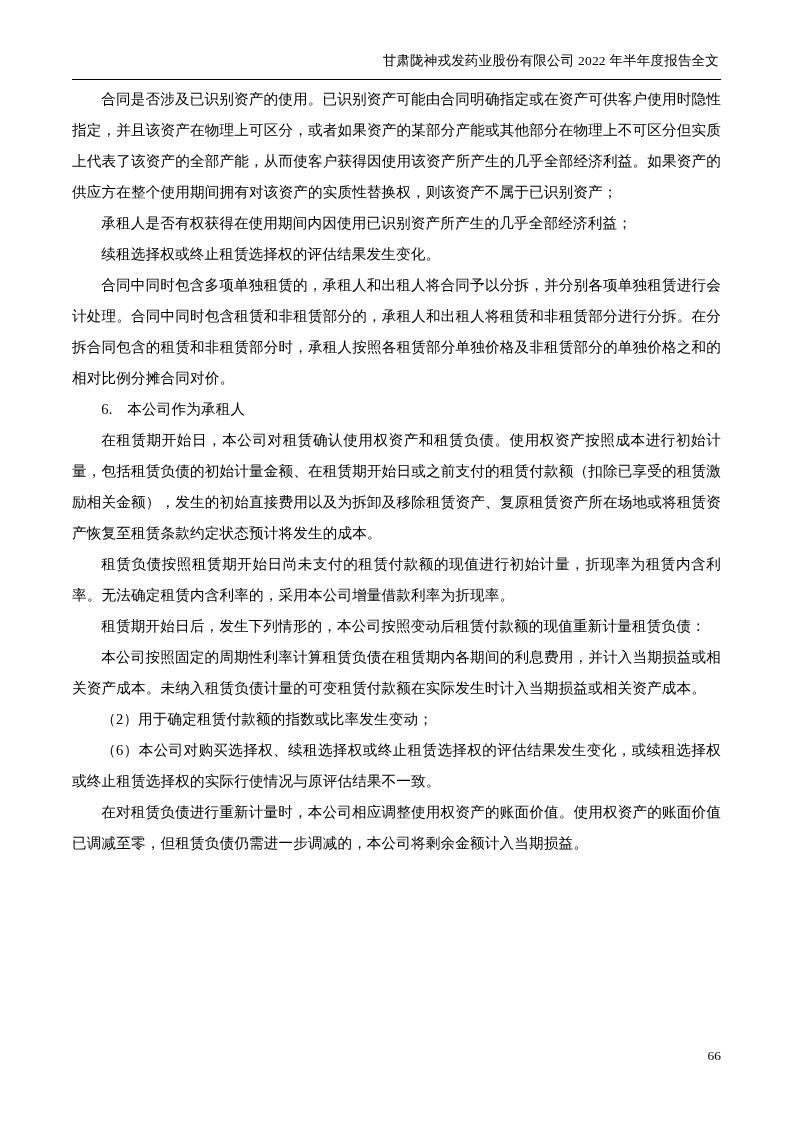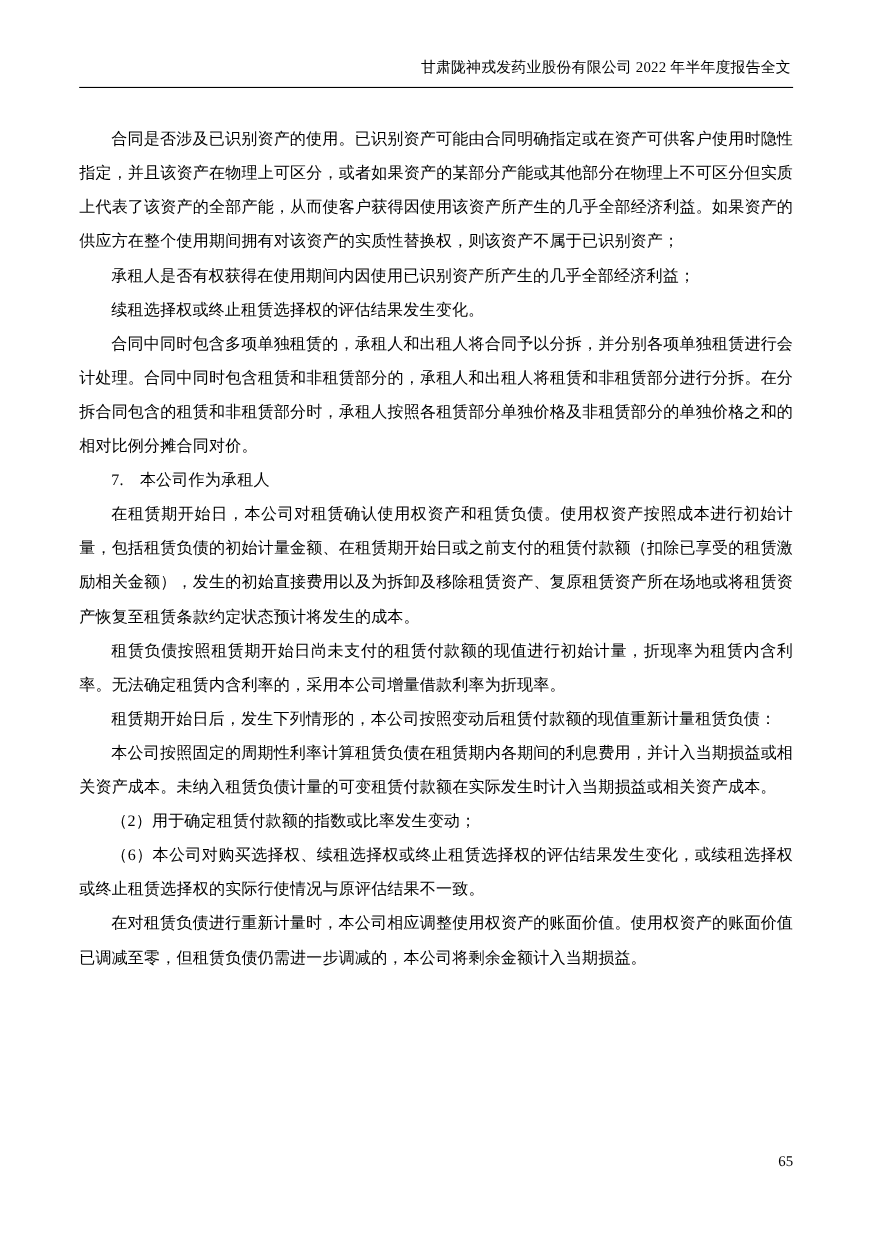--- a/index.html
+++ b/index.html
@@ -32,21 +32,21 @@
     padding-right: 2px;
     padding-bottom: 4px;
   }
   .header-rule {
     border: 0;
     border-top: 1.2px solid #000;
     margin: 4px 0 0 0;
     height: 0;
   }
   .body-area {
-    margin-top: 32px;
+    margin-top: 4px;
   }
   p.para {
     font-size: 14.6px;
     line-height: 31px;
     margin: 0 0 0 0;
     text-align: justify;
     text-justify: inter-ideograph;
     letter-spacing: 0.15px;
   }
   p.indent2 {
@@ -72,24 +72,24 @@
 <div class="page">
 
   <div class="header">甘肃陇神戎发药业股份有限公司 2022 年半年度报告全文</div>
   <hr class="header-rule">
 
   <div class="body-area">
     <p class="para indent2">合同是否涉及已识别资产的使用。已识别资产可能由合同明确指定或在资产可供客户使用时隐性指定，并且该资产在物理上可区分，或者如果资产的某部分产能或其他部分在物理上不可区分但实质上代表了该资产的全部产能，从而使客户获得因使用该资产所产生的几乎全部经济利益。如果资产的供应方在整个使用期间拥有对该资产的实质性替换权，则该资产不属于已识别资产；</p>
     <p class="para indent2">承租人是否有权获得在使用期间内因使用已识别资产所产生的几乎全部经济利益；</p>
     <p class="para indent2">续租选择权或终止租赁选择权的评估结果发生变化。</p>
     <p class="para indent2">合同中同时包含多项单独租赁的，承租人和出租人将合同予以分拆，并分别各项单独租赁进行会计处理。合同中同时包含租赁和非租赁部分的，承租人和出租人将租赁和非租赁部分进行分拆。在分拆合同包含的租赁和非租赁部分时，承租人按照各租赁部分单独价格及非租赁部分的单独价格之和的相对比例分摊合同对价。</p>
-    <p class="para listitem">7.　本公司作为承租人</p>
+    <p class="para listitem">6.　本公司作为承租人</p>
     <p class="para indent2">在租赁期开始日，本公司对租赁确认使用权资产和租赁负债。使用权资产按照成本进行初始计量，包括租赁负债的初始计量金额、在租赁期开始日或之前支付的租赁付款额（扣除已享受的租赁激励相关金额），发生的初始直接费用以及为拆卸及移除租赁资产、复原租赁资产所在场地或将租赁资产恢复至租赁条款约定状态预计将发生的成本。</p>
     <p class="para indent2">租赁负债按照租赁期开始日尚未支付的租赁付款额的现值进行初始计量，折现率为租赁内含利率。无法确定租赁内含利率的，采用本公司增量借款利率为折现率。</p>
     <p class="para indent2">租赁期开始日后，发生下列情形的，本公司按照变动后租赁付款额的现值重新计量租赁负债：</p>
     <p class="para indent2">本公司按照固定的周期性利率计算租赁负债在租赁期内各期间的利息费用，并计入当期损益或相关资产成本。未纳入租赁负债计量的可变租赁付款额在实际发生时计入当期损益或相关资产成本。</p>
     <p class="para numitem">（2）用于确定租赁付款额的指数或比率发生变动；</p>
     <p class="para numitem">（6）本公司对购买选择权、续租选择权或终止租赁选择权的评估结果发生变化，或续租选择权或终止租赁选择权的实际行使情况与原评估结果不一致。</p>
     <p class="para indent2">在对租赁负债进行重新计量时，本公司相应调整使用权资产的账面价值。使用权资产的账面价值已调减至零，但租赁负债仍需进一步调减的，本公司将剩余金额计入当期损益。</p>
   </div>
 
-  <div class="footer">65</div>
+  <div class="footer">66</div>
 </div>
 
 </body></html>

